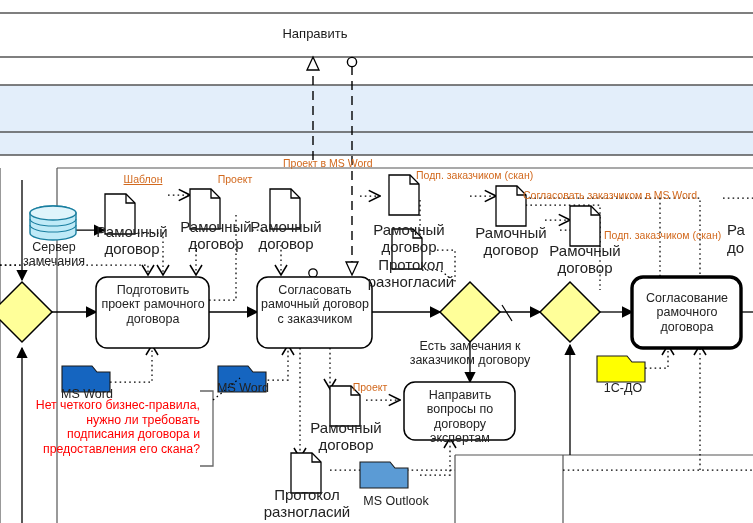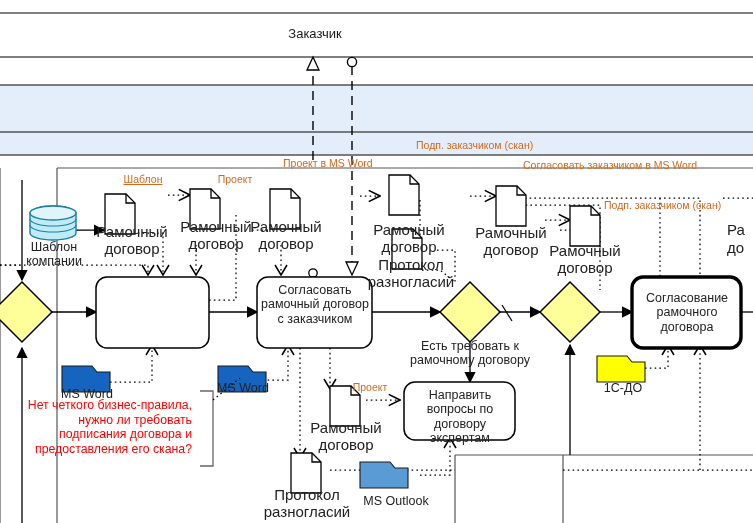--- a/index.html
+++ b/index.html
@@ -4,21 +4,21 @@
 <style>
   html,body{margin:0;padding:0;background:#ffffff;}
   body{font-family:"Liberation Sans", sans-serif;}
   #canvas{position:relative;width:753px;height:523px;overflow:hidden;background:#fff;}
   #svgroot{position:absolute;left:0;top:0;width:753px;height:523px;}
   .lbl{position:absolute;text-align:center;line-height:1.05;white-space:pre;}
   .lane-title{position:absolute;font-size:13px;color:#1a1a1a;text-align:center;}
   .task-lbl{position:absolute;text-align:center;font-size:12.5px;color:#222;line-height:1.14;}
   .doc-lbl{position:absolute;text-align:center;font-size:15px;color:#222;line-height:1.1;}
   .orange{color:#d2691e;font-size:10.5px;text-align:center;line-height:1.1;}
-  .orange-l{color:#d2691e;font-size:10.5px;text-align:left;line-height:1.1;}
+  .orange-l{color:#d2691e;font-size:10.5px;text-align:left;line-height:1.1;margin-top:30px;}
   .red-note{position:absolute;color:#ff0000;font-size:12.3px;text-align:right;line-height:1.18;}
   .sys-lbl{position:absolute;text-align:center;font-size:12.5px;color:#222;}
   .cond-lbl{position:absolute;text-align:center;font-size:12.5px;color:#222;line-height:1.15;}
 </style>
 </head>
 <body>
 
 <div id="canvas">
 
   <svg id="svgroot" viewBox="0 0 753 523">
@@ -213,50 +213,51 @@
     </g>
 
     <g fill="none" stroke="#666" stroke-width="1.3">
       <path d="M200,391 h13 v75 h-13"></path>
     </g>
     <g stroke="#000" stroke-width="1.2" stroke-dasharray="1.6,3.2" fill="none">
       <path d="M213,400 L240,378"></path>
     </g>
   </svg>
 
-  <div class="lane-title" style="left:255px;top:26px;width:120px;">Заказчик</div>
+  <div class="lane-title" style="left:255px;top:26px;width:120px;">Направить</div>
 
   <div class="lbl orange" style="left:283px;top:158px;width:70px;text-align:center;">Проект в MS Word</div>
   <div class="lbl orange-l" style="left:416px;top:140px;width:170px;">Подп. заказчиком (скан)</div>
   <div class="lbl orange-l" style="left:523px;top:160px;width:120px;">Согласовать заказчиком в MS Word</div>
   <div class="lbl orange-l" style="left:604px;top:200px;width:140px;">Подп. заказчиком (скан)</div>
 
   <div class="lbl orange" style="left:113px;top:174px;width:60px;text-decoration:underline;">Шаблон</div>
   <div class="lbl orange" style="left:205px;top:174px;width:60px;">Проект</div>
   <div class="lbl orange" style="left:344px;top:382px;width:52px;">Проект</div>
 
-  <div class="sys-lbl" style="left:10px;top:240px;width:88px;line-height:1.12;">Шаблон компании</div>
+  <div class="sys-lbl" style="left:10px;top:240px;width:88px;line-height:1.12;">Сервер замечания</div>
   <div class="sys-lbl" style="left:52px;top:387px;width:70px;">MS Word</div>
   <div class="sys-lbl" style="left:208px;top:381px;width:70px;">MS Word</div>
   <div class="sys-lbl" style="left:352px;top:494px;width:88px;">MS Outlook</div>
   <div class="sys-lbl" style="left:592px;top:381px;width:62px;">1С-ДО</div>
 
   <div class="doc-lbl" style="left:88px;top:224px;width:88px;">Рамочный договор</div>
   <div class="doc-lbl" style="left:172px;top:219px;width:88px;">Рамочный договор</div>
   <div class="doc-lbl" style="left:242px;top:219px;width:88px;">Рамочный договор</div>
   <div class="doc-lbl" style="left:365px;top:222px;width:88px;">Рамочный договор</div>
   <div class="doc-lbl" style="left:365px;top:257px;width:92px;">Протокол разногласий</div>
   <div class="doc-lbl" style="left:467px;top:225px;width:88px;">Рамочный договор</div>
   <div class="doc-lbl" style="left:541px;top:243px;width:88px;">Рамочный договор</div>
   <div class="doc-lbl" style="left:302px;top:420px;width:88px;">Рамочный договор</div>
   <div class="doc-lbl" style="left:261px;top:487px;width:92px;">Протокол разногласий</div>
   <div class="doc-lbl" style="left:727px;top:222px;width:30px;text-align:left;">Ра</div>
   <div class="doc-lbl" style="left:727px;top:240px;width:30px;text-align:left;">до</div>
 
+  <div class="task-lbl" style="left:98px;top:283px;width:110px;">Подготовить проект рамочного договора</div>
   <div class="task-lbl" style="left:634px;top:291px;width:106px;">Согласование рамочного договора</div>
   <div class="task-lbl" style="left:259px;top:283px;width:112px;">Согласовать рамочный договор с заказчиком</div>
   <div class="task-lbl" style="left:406px;top:388px;width:108px;">Направить вопросы по договору экспертам</div>
 
-  <div class="cond-lbl" style="left:396px;top:339px;width:148px;">Есть требовать к рамочному договору</div>
-
-  <div class="red-note" style="left:20px;top:398px;width:172px;text-align:right;">Нет четкого бизнес-правила, нужно ли требовать подписания договора и предоставления его скана?</div>
+  <div class="cond-lbl" style="left:396px;top:339px;width:148px;">Есть замечания к заказчиком договору</div>
+
+  <div class="red-note" style="left:28px;top:398px;width:172px;text-align:right;">Нет четкого бизнес-правила, нужно ли требовать подписания договора и предоставления его скана?</div>
 
 </div>
 
 </body></html>

